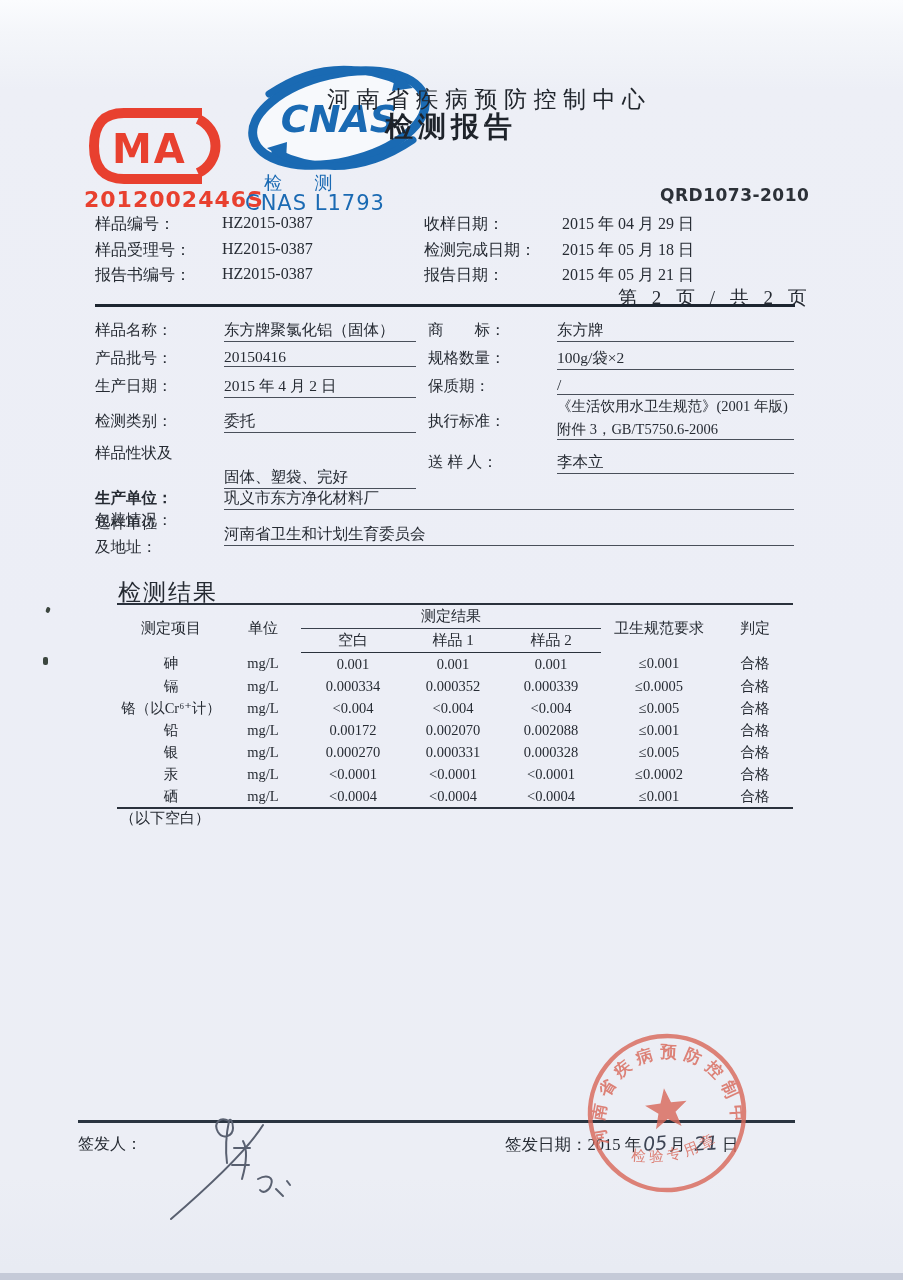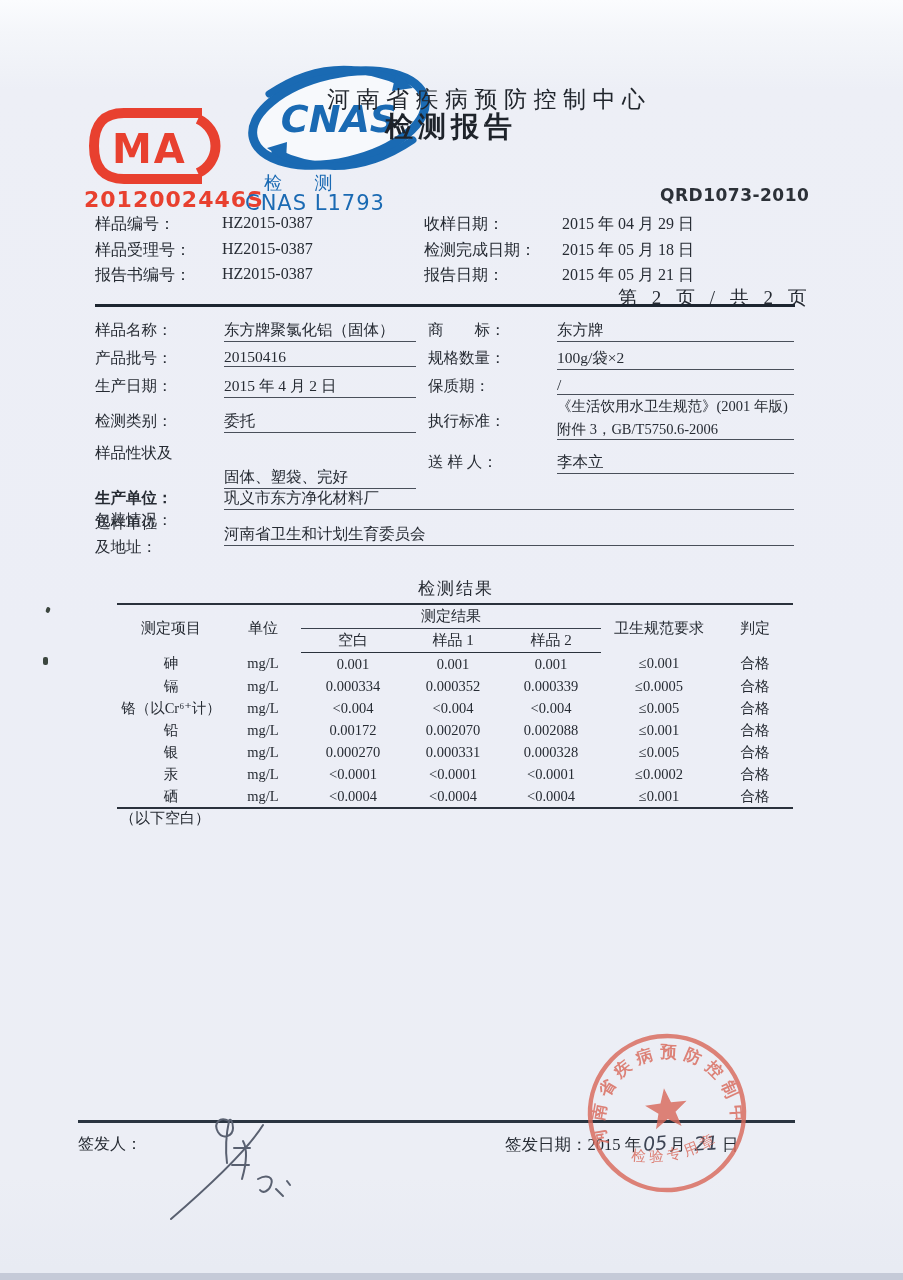--- a/index.html
+++ b/index.html
@@ -98,21 +98,21 @@
 <div class="abs lbl" style="left:428px;top:452px;">送 样 人：</div>
 <div class="abs" style="left:557px;top:452px;"><span class="ul val" style="width:237px;">李本立</span></div>
 
 <div class="abs lbl" style="left:95px;top:488px;font-weight:bold;">生产单位：</div>
 <div class="abs" style="left:224px;top:488px;"><span class="ul val" style="width:570px;">巩义市东方净化材料厂</span></div>
 
 <div class="abs lbl" style="left:95px;top:513px;">送样单位</div>
 <div class="abs lbl" style="left:95px;top:537px;">及地址：</div>
 <div class="abs" style="left:224px;top:524px;"><span class="ul val" style="width:570px;">河南省卫生和计划生育委员会</span></div>
 
-<div class="abs" style="left:118px;top:577px;width:676px;text-align:center;font-size:17px;letter-spacing:2px;">检测结果</div>
+<div class="abs" style="left:118px;top:577px;width:676px;text-align:left;font-size:23px;letter-spacing:2px;">检测结果</div>
 
 <table id="results-table" class="abs" style="left:117px;top:603px;">
   <colgroup>
     <col style="width:108px">
       <col style="width:76px">
       <col style="width:104px">
       <col style="width:96px">
     <col style="width:100px">
       <col style="width:116px">
       <col style="width:76px">

